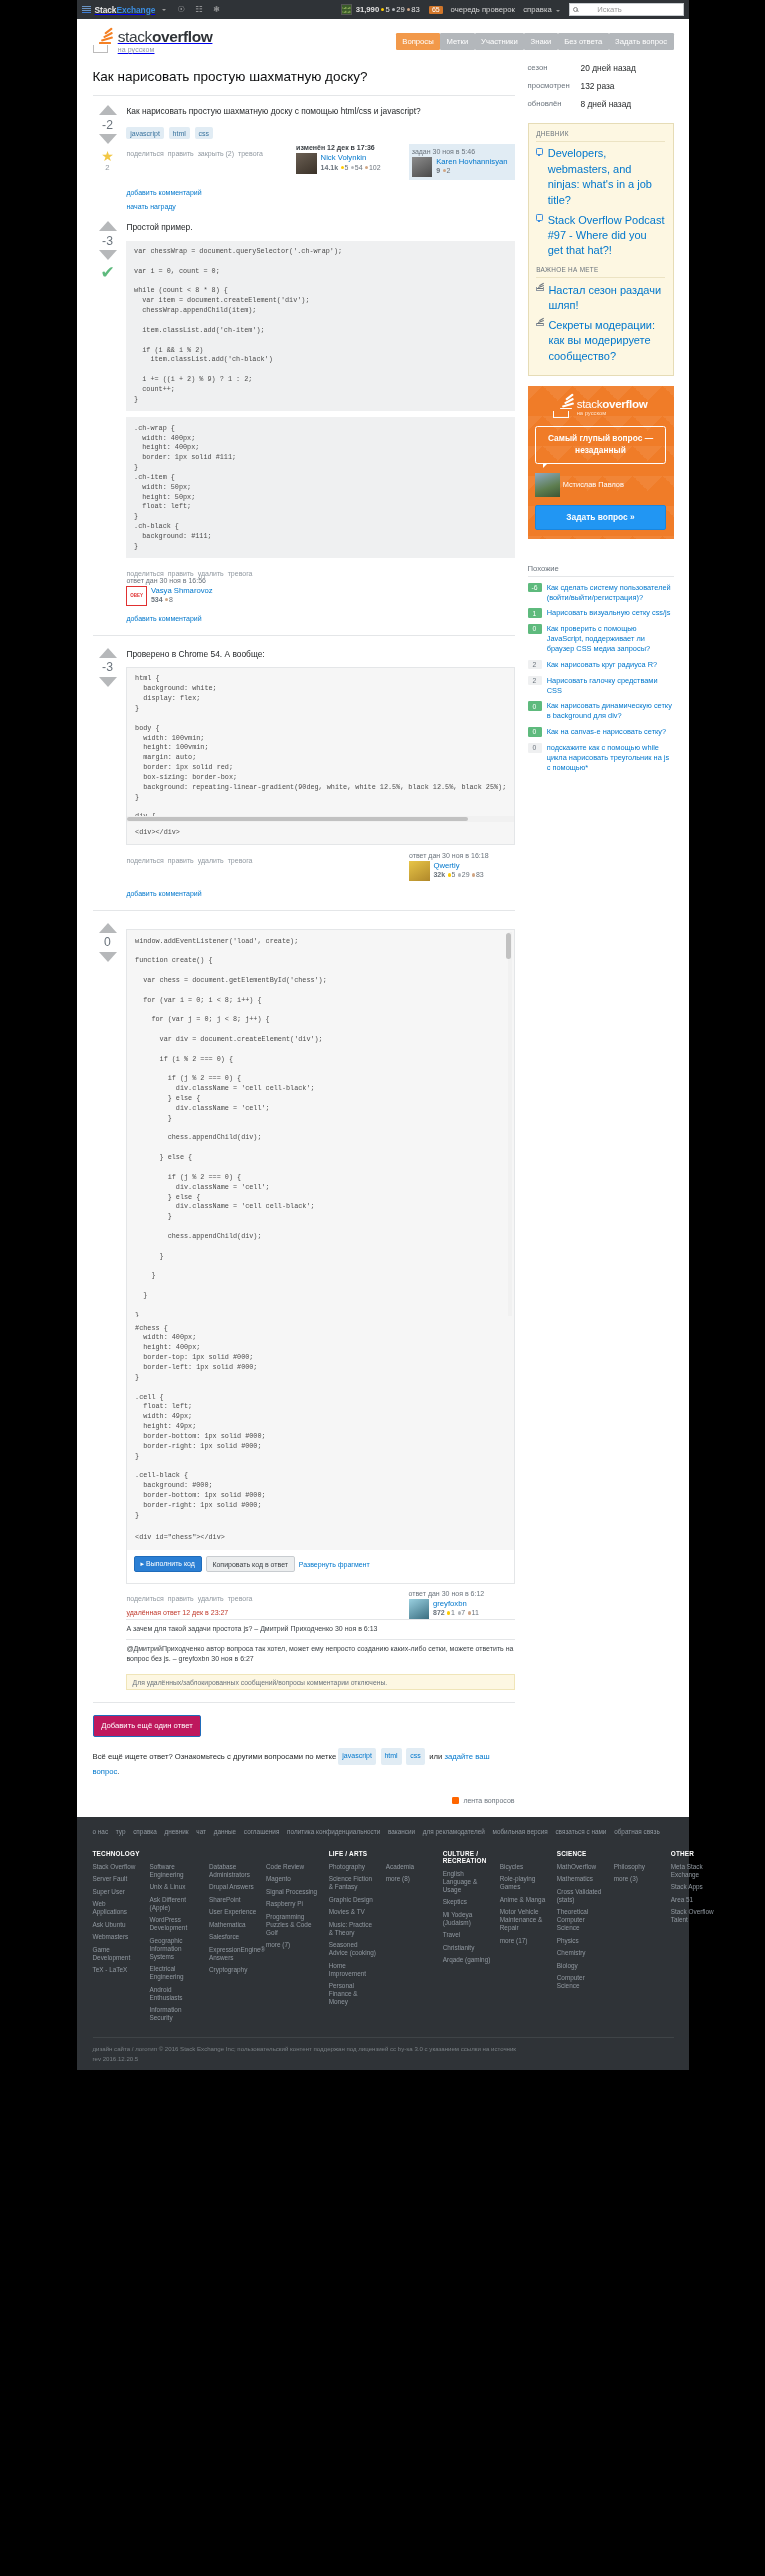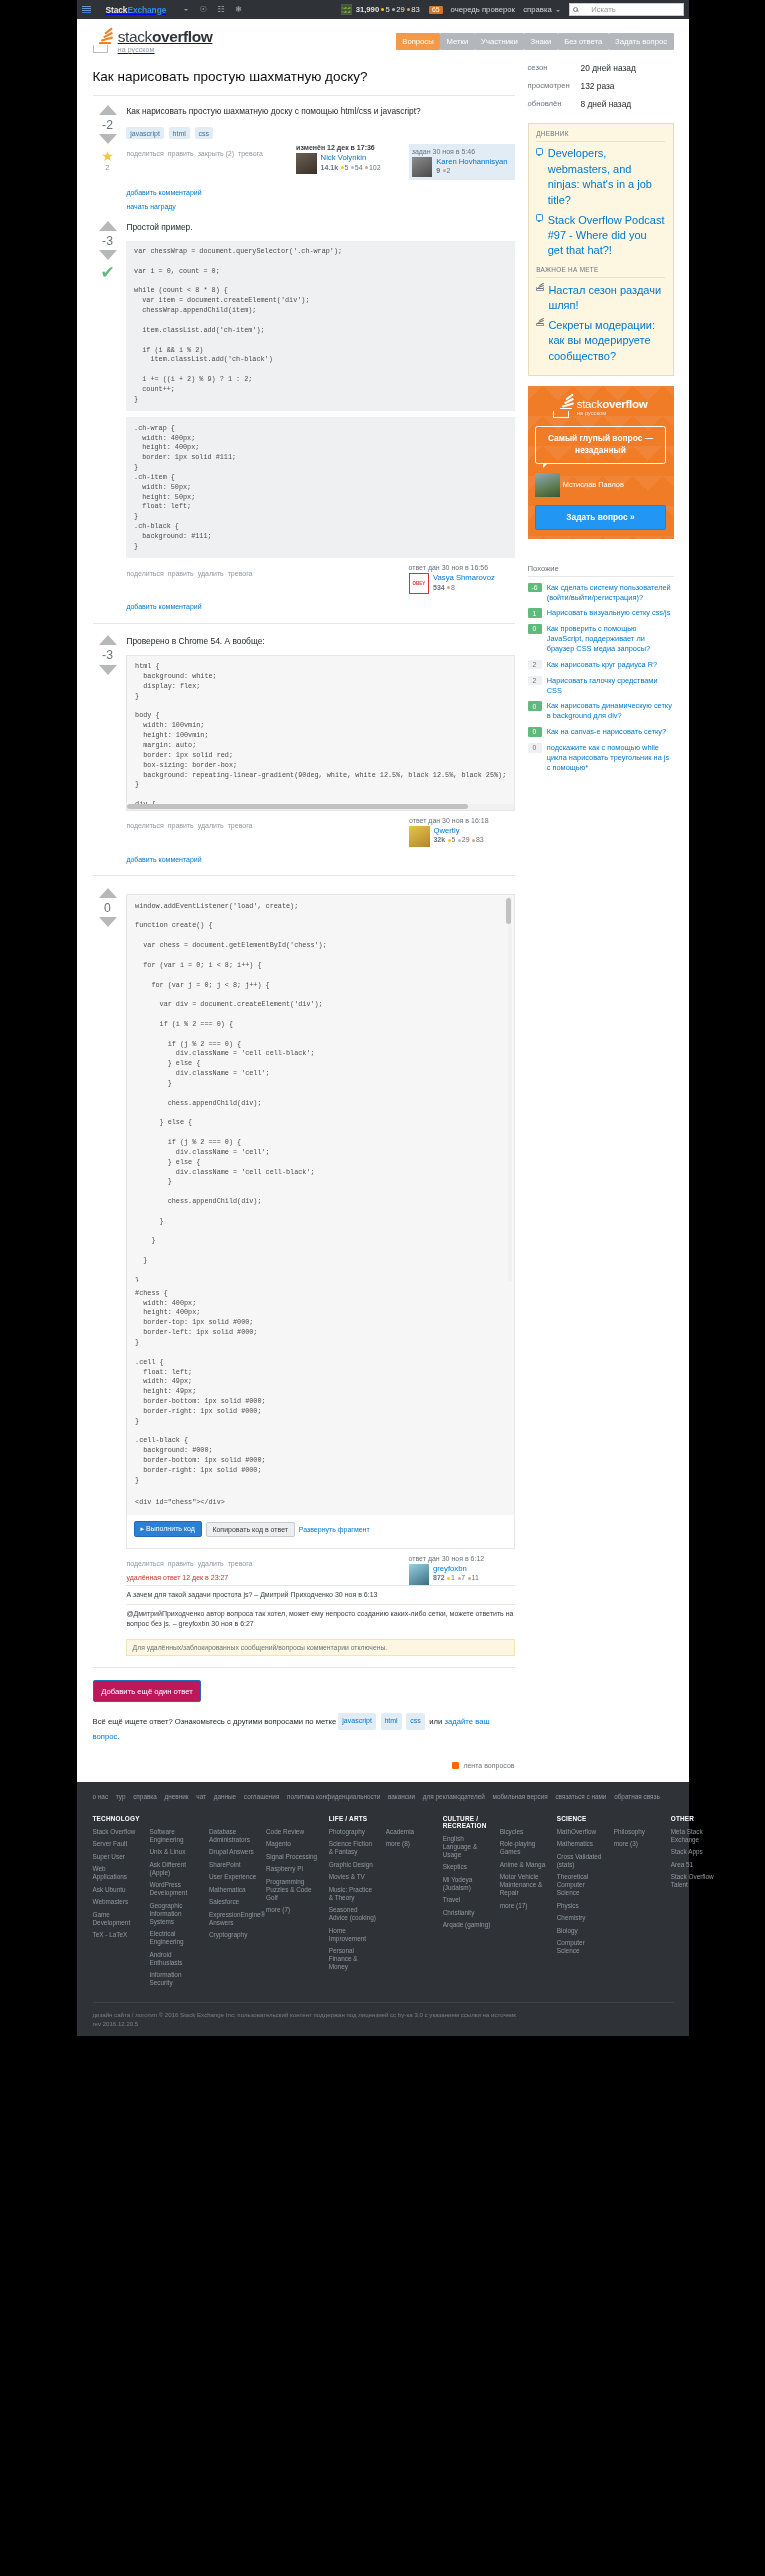--- a/index.html
+++ b/index.html
@@ -13,21 +13,21 @@
     width:766px;
   }
   .page { width:766px; margin:0 auto; background:#000; }
 
   
   .topbar {
     height:19.3px; background:#2f3337; display:flex; align-items:center;
     margin-left:77px; width:612px;
   }
   .tb-inner { display:flex; align-items:center; width:612px; padding:0 5.2px; }
-  .se-logo { display:flex; align-items:center; gap:15px; margin-right:11.6px; }
+  .se-logo { display:flex; align-items:center; gap:4px; margin-right:11.6px; }
   .se-stack-icon { display:inline-block; width:8.4px; height:8.4px; position:relative; }
   .se-stack-icon i { display:block; position:absolute; left:0; width:8.4px; height:1.3px; background:#6a94c4; }
   .se-stack-icon i:nth-child(1){top:0.6px;} .se-stack-icon i:nth-child(2){top:2.6px;}
   .se-stack-icon i:nth-child(3){top:4.5px;} .se-stack-icon i:nth-child(4){top:6.4px; background:#3b7dd8;}
   .se-text { color:#e8e8e8; font-size:8.4px; font-weight:bold; letter-spacing:-0.1px; }
   .se-text b { color:#3b8ddf; }
   .caret { display:inline-block; width:0; height:0; border-left:2.3px solid transparent;
            border-right:2.3px solid transparent; border-top:2.6px solid #9a9a9a; margin-left:2.6px; }
   .tb-icon { color:#c0c0c0; margin-right:10.3px; font-size:8.4px; line-height:1; opacity:.85; }
   .tb-spacer { flex:1; }
@@ -36,21 +36,21 @@
     background-image:
       linear-gradient(45deg, #5d7f3a 25%, transparent 25%),
       linear-gradient(-45deg, #8fae5e 25%, transparent 25%);
     background-size:3.9px 3.9px; border:0.6px solid #555; }
   .tb-rep { color:#e3e3e3; font-size:7.7px; }
   .dotg, .dots, .dotb { display:inline-block; width:3.2px; height:3.2px; border-radius:50%; vertical-align:middle; margin:0 1.3px 0.6px 1.9px;}
   .dotg{background:#ffcc01;} .dots{background:#b4b8bc;} .dotb{background:#d1a684;}
   .tb-badge { background:#d1762a; color:#fff; font-size:7px; padding:0.6px 3.2px; border-radius:1.3px; margin-right:7.7px; }
   .tb-link { color:#d6d6d6; font-size:7.7px; margin-right:8.4px; text-decoration:none; }
   .tb-search { background:#fff; border:0.6px solid #c8ccd0; height:13px; width:115px;
-    display:flex; align-items:center; padding:0 3.2px; gap:13px; }
+    display:flex; align-items:center; padding:0 3.2px; gap:19px; }
   .tb-search span.ph { color:#9a9a9a; font-size:7.7px; }
   .mag { width:5.2px; height:5.2px; border:0.8px solid #888; border-radius:50%; position:relative; display:inline-block;}
   .mag:after{content:""; position:absolute; width:2.6px; height:0.8px; background:#888; transform:rotate(45deg); right:-1.9px; bottom:0;}
 
   
   .content { background:#fff; margin-left:77px; width:612px; }
   .header {
     height:44px; display:flex; align-items:center; padding:0 15.5px; justify-content:space-between;
   }
   .logo-wrap { display:flex; align-items:center; gap:5.2px; }
@@ -377,21 +377,21 @@
   border: 1px solid #111;
 }
 .ch-item {
   width: 50px;
   height: 50px;
   float: left;
 }
 .ch-black {
   background: #111;
 }</pre>
-            <div style="display:flex; justify-content:space-between; align-items:flex-start;">
+            <div style="display:flex; justify-content:space-between; align-items:flex-start;flex-direction:column;">
               <div class="postmenu">
                 <a href="#">поделиться</a>
                 <a href="#">править</a>
                 <a href="#">удалить</a>
                 <a href="#">тревога</a>
               </div>
               <div class="usercard">
                 <div class="when">ответ дан 30 ноя в 16:56</div>
                 <div class="uc-body">
                   <div class="uc-avatar" style="background:#fff; border:0.6px solid #e03030; display:flex; align-items:center; justify-content:center; font-size:4.5px; color:#e03030; font-weight:bold;">OBEY</div>
@@ -432,20 +432,21 @@
 
 div {
   height: 100%;
   width: 100%;
   background: repeating-linear-gradient(0deg, black, black 12.5%, white 12.5%, white 25%);
   mix-blend-mode: difference;
 }</pre>
               <div class="hbar">
                   <i></i>
                 </div>
+              <pre class="code">&lt;div&gt;&lt;/div&gt;</pre>
             </div>
             <div style="display:flex; justify-content:space-between; align-items:flex-start;">
               <div class="postmenu">
                 <a href="#">поделиться</a>
                 <a href="#">править</a>
                 <a href="#">удалить</a>
                 <a href="#">тревога</a>
               </div>
               <div class="usercard">
                 <div class="when">ответ дан 30 ноя в 16:18</div>

